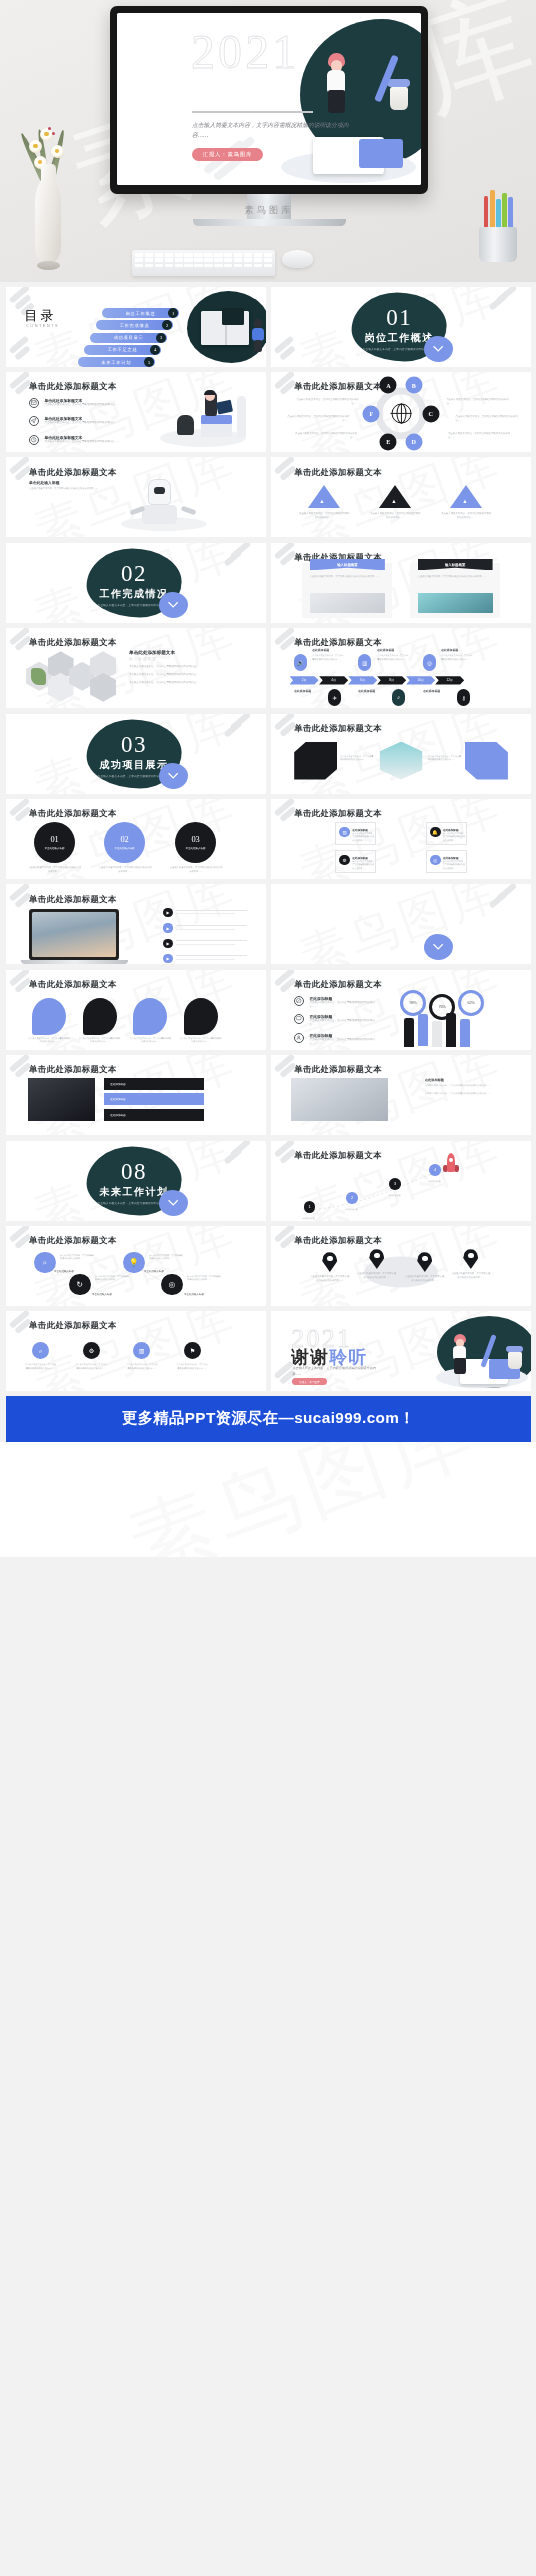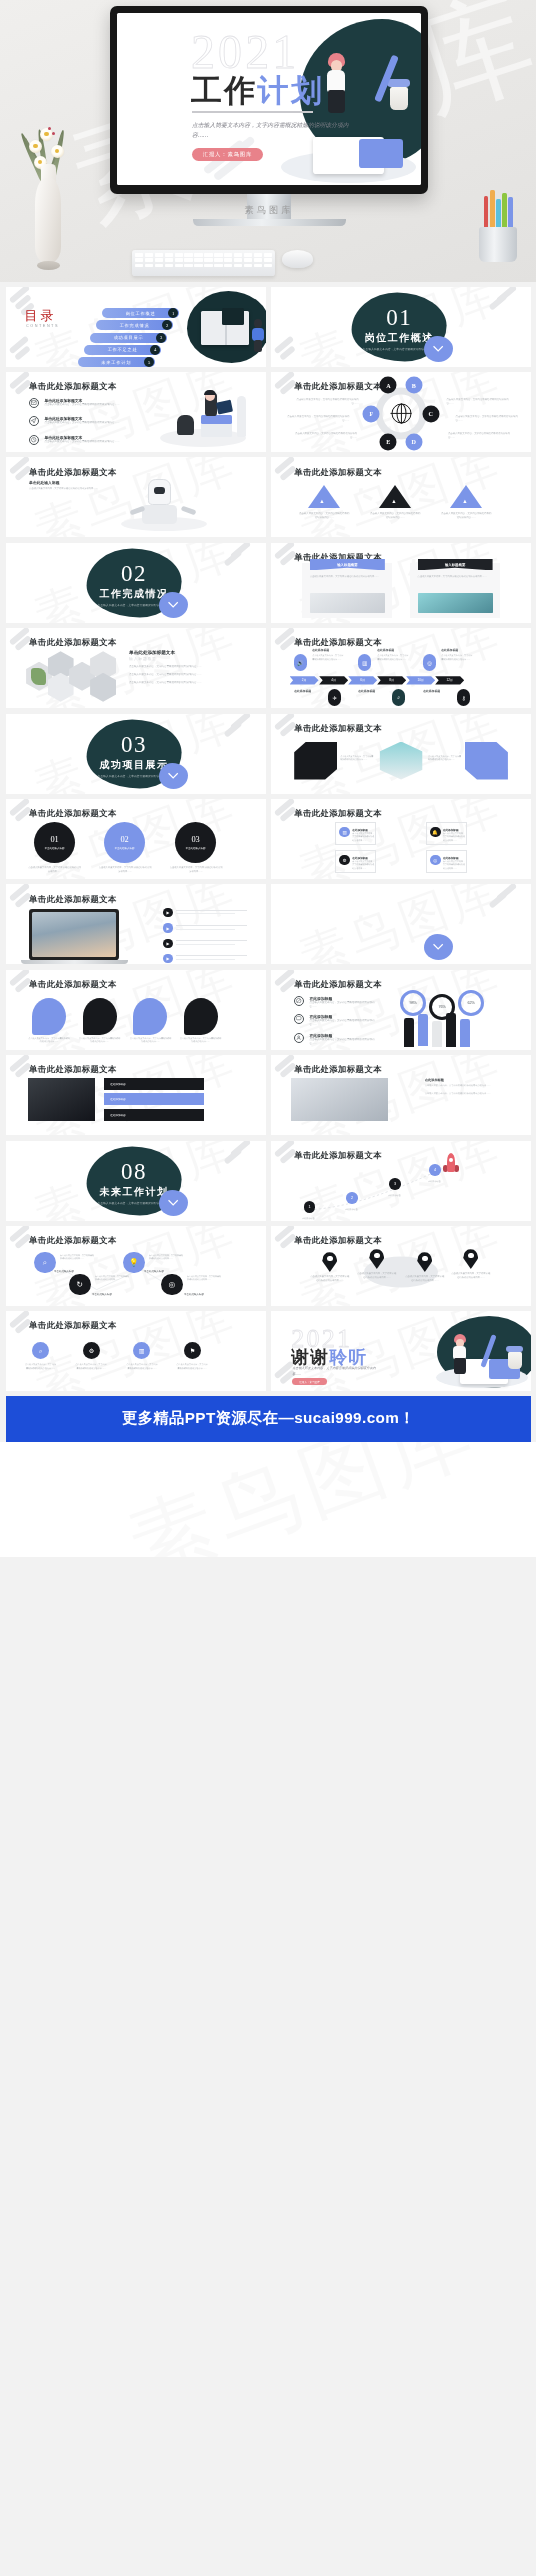--- a/index.html
+++ b/index.html
@@ -113,21 +113,21 @@
     font-family:"Liberation Serif",serif; letter-spacing:1.5px; }
   .sec-cn { position:absolute; left:0; right:0; top:38px; text-align:center; color:#fff; font-size:10px;
     font-weight:700; font-family:"Liberation Serif",serif; letter-spacing:1.5px; }
   .sec-desc { position:absolute; left:6.1px; right:6.1px; top:54px; text-align:center; color:rgba(255,255,255,.65);
     font-size:2.6px; letter-spacing:0.2px; }
   .sec-arrow { position:absolute; left:calc(50% + 23px); top:calc(50% + 9.2px); width:29px; height:26px;
     background:#7b95e8; border-radius:46% 54% 50% 50% / 52% 48% 52% 48%; display:flex; align-items:center; justify-content:center; }
   .sec-arrow svg { width:12.3px; height:9.2px; }
 
   
-  .toc-label { position:absolute; left:18.4px; top:20px; font-size:13px; color:#b91c1c; letter-spacing:3.1px;
+  .toc-label { position:absolute; left:18.4px; top:20px; font-size:13px; color:#000000; letter-spacing:3.1px;
     font-family:"Liberation Serif",serif; }
   .toc-en { position:absolute; left:20px; top:37px; font-size:3.8px; color:#9aa0a4; letter-spacing:1.5px; }
   .toc-list { position:absolute; left:64px; top:21.5px; width:115px; }
   .toc-item { position:relative; height:10px; margin-bottom:2.3px; }
   .toc-bar { position:absolute; left:0; top:0; height:10px; border-radius:5.4px;
     background:linear-gradient(90deg,#8fa8ec,#6d8be6); display:flex; align-items:center; justify-content:center;
     color:#fff; font-size:4.2px; letter-spacing:0.8px; font-family:"Liberation Serif",serif; }
   .toc-dot { position:absolute; top:0; width:10px; height:10px; border-radius:50%; background:#13262a;
     color:#fff; font-size:4.6px; display:flex; align-items:center; justify-content:center;
     font-family:"Liberation Serif",serif; }
@@ -338,21 +338,20 @@
               <div class="cov-head"></div>
             <div class="cov-torso"></div>
               <div class="cov-legs"></div>
           </div>
           <div class="cov-strokes">
             <i style="left:0;top:12.3px;width:48px;"></i>
             <i style="left:10.7px;top:21.5px;width:40px;"></i>
             <i style="left:23px;top:4.6px;width:34px;"></i>
           </div>
           <div class="cov-year">2021</div>
-          <div class="cov-title"><span class="k">工作</span><span class="b">计划</span></div>
           <div class="cov-rule"></div>
           <div class="cov-sub">点击输入简要文本内容，文字内容需概况精炼的说明该分项内容……</div>
           <div class="cov-pill">汇报人：素鸟图库</div>
         </div>
       </div>
       <div class="mon-neck"></div>
       <div class="mon-base"></div>
       <div class="mon-brand">素鸟图库</div>
     </div>
 

